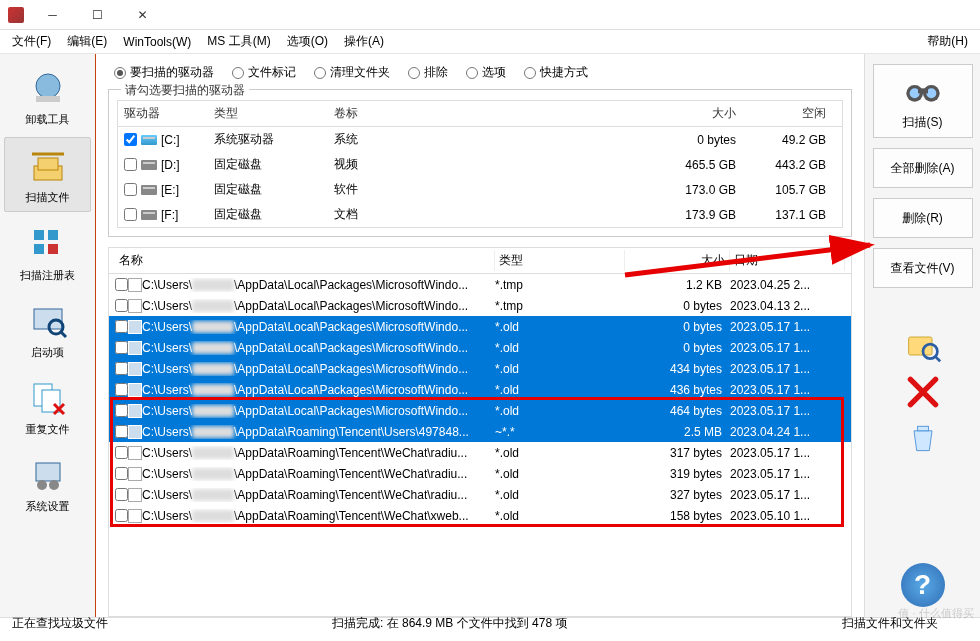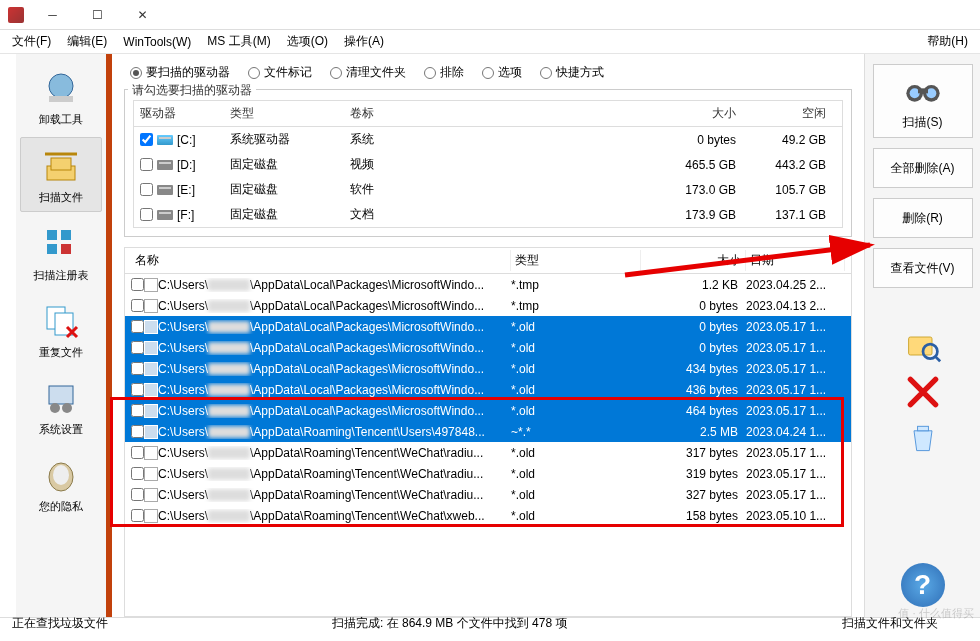--- a/index.html
+++ b/index.html
@@ -14,35 +14,35 @@
 
 
 .menubar { height: 24px; display: flex; align-items: center; padding: 0 4px; border-bottom: 1px solid #e5e5e5; }
 .menubar .mi { padding: 2px 8px; cursor: default; }
 .menubar .spacer { flex: 1; }
 
 
 .main { flex: 1; display: flex; overflow: hidden; }
 
 
-.sidebar { width: 96px; background: #f5f5f5; border-right: 6px solid #c2410c; display: flex; flex-direction: column; padding-top: 6px; overflow: hidden; margin-left: 16px; }
+.sidebar { width: 96px; background: #f5f5f5; border-right: 1px solid #c2410c; display: flex; flex-direction: column; padding-top: 6px; overflow: hidden; }
 .side-item { display: flex; flex-direction: column; align-items: center; padding: 8px 4px 6px; margin: 0 4px 4px; cursor: pointer; border-radius: 2px; }
 .side-item.active { background: #e5e5e5; border: 1px solid #ccc; }
 .side-item .icon { width: 40px; height: 40px; margin-bottom: 4px; background-size: contain; background-repeat: no-repeat; background-position: center; }
 .side-item .lbl { font-size: 11px; text-align: center; }
 
 
 .center { flex: 1; display: flex; flex-direction: column; padding: 10px 12px 0 12px; overflow: hidden; }
 .tabs { display: flex; align-items: center; gap: 18px; padding-left: 6px; margin-bottom: 8px; }
 .tab { display: flex; align-items: center; gap: 4px; cursor: pointer; }
 .radio { width: 12px; height: 12px; border: 1px solid #777; border-radius: 50%; display: inline-flex; align-items: center; justify-content: center; }
 .radio.on::after { content: ""; width: 6px; height: 6px; background: #555; border-radius: 50%; }
 
 .groupbox { border: 1px solid #ccc; padding: 10px 8px 8px; position: relative; margin-bottom: 10px; }
-.groupbox .legend { position: absolute; top: -8px; left: 3px; background: #fff; padding: 0 4px; color: #333; }
+.groupbox .legend { position: absolute; top: -8px; left: 12px; background: #fff; padding: 0 4px; color: #333; }
 
 .drives { border: 1px solid #ddd; }
 .drives-head, .drive-row { display: grid; grid-template-columns: 90px 120px 110px 1fr 90px 90px; align-items: center; padding: 4px 6px; }
 .drives-head { border-bottom: 1px solid #ddd; color: #333; }
 .drive-row .check { display: flex; align-items: center; gap: 4px; }
 .drive-row input[type=checkbox] { width: 13px; height: 13px; }
 .drive-icon { width: 16px; height: 10px; background: #888; border-radius: 1px; display: inline-block; position: relative; }
 .drive-icon::after { content:""; position:absolute; left:2px; top:2px; width:12px; height:2px; background:#ccc; }
 .drive-icon.c { background: linear-gradient(#6cf,#39c); }
 .right-num { text-align: right; padding-right: 10px; }
@@ -130,40 +130,41 @@
         <div class="icon"><svg viewBox="0 0 40 40">
             <rect x="6" y="6" width="10" height="10" fill="#39c"></rect>
             <rect x="20" y="6" width="10" height="10" fill="#39c"></rect>
             <rect x="6" y="20" width="10" height="10" fill="#39c"></rect>
             <rect x="20" y="20" width="10" height="10" fill="#c33"></rect>
           </svg></div>
         <div class="lbl">扫描注册表</div>
       </div>
       <div class="side-item">
         <div class="icon"><svg viewBox="0 0 40 40">
+            <rect x="6" y="8" width="28" height="20" fill="#cde" stroke="#369"></rect>
+            <circle cx="28" cy="26" r="7" fill="none" stroke="#147" stroke-width="3"></circle>
+            <line x1="32" y1="30" x2="38" y2="36" stroke="#147" stroke-width="3"></line>
+          </svg></div>
+        <div class="lbl">启动项</div>
+      </div>
+      <div class="side-item">
+        <div class="icon"><svg viewBox="0 0 40 40">
             <rect x="6" y="6" width="18" height="22" fill="#fff" stroke="#39c"></rect>
             <rect x="14" y="12" width="18" height="22" fill="#fff" stroke="#39c"></rect>
             <path d="M26 26 L36 36 M36 26 L26 36" stroke="#d11" stroke-width="3"></path>
           </svg></div>
         <div class="lbl">重复文件</div>
       </div>
       <div class="side-item">
         <div class="icon"><svg viewBox="0 0 40 40">
             <rect x="8" y="8" width="24" height="18" fill="#cde" stroke="#369"></rect>
             <circle cx="14" cy="30" r="5" fill="#888"></circle>
             <circle cx="26" cy="30" r="5" fill="#888"></circle>
           </svg></div>
         <div class="lbl">系统设置</div>
-      </div>
-      <div class="side-item">
-        <div class="icon"><svg viewBox="0 0 40 40">
-            <ellipse cx="20" cy="22" rx="12" ry="14" fill="#d9c9a3" stroke="#8a7a4a"></ellipse>
-            <ellipse cx="20" cy="20" rx="8" ry="10" fill="#eee"></ellipse>
-          </svg></div>
-        <div class="lbl">您的隐私</div>
       </div>
     </div>
 
   <div class="center">
     <div class="tabs" id="tabs">
         <div class="tab">
           <span class="radio on"></span>
           <span>要扫描的驱动器</span>
         </div>
         <div class="tab">

